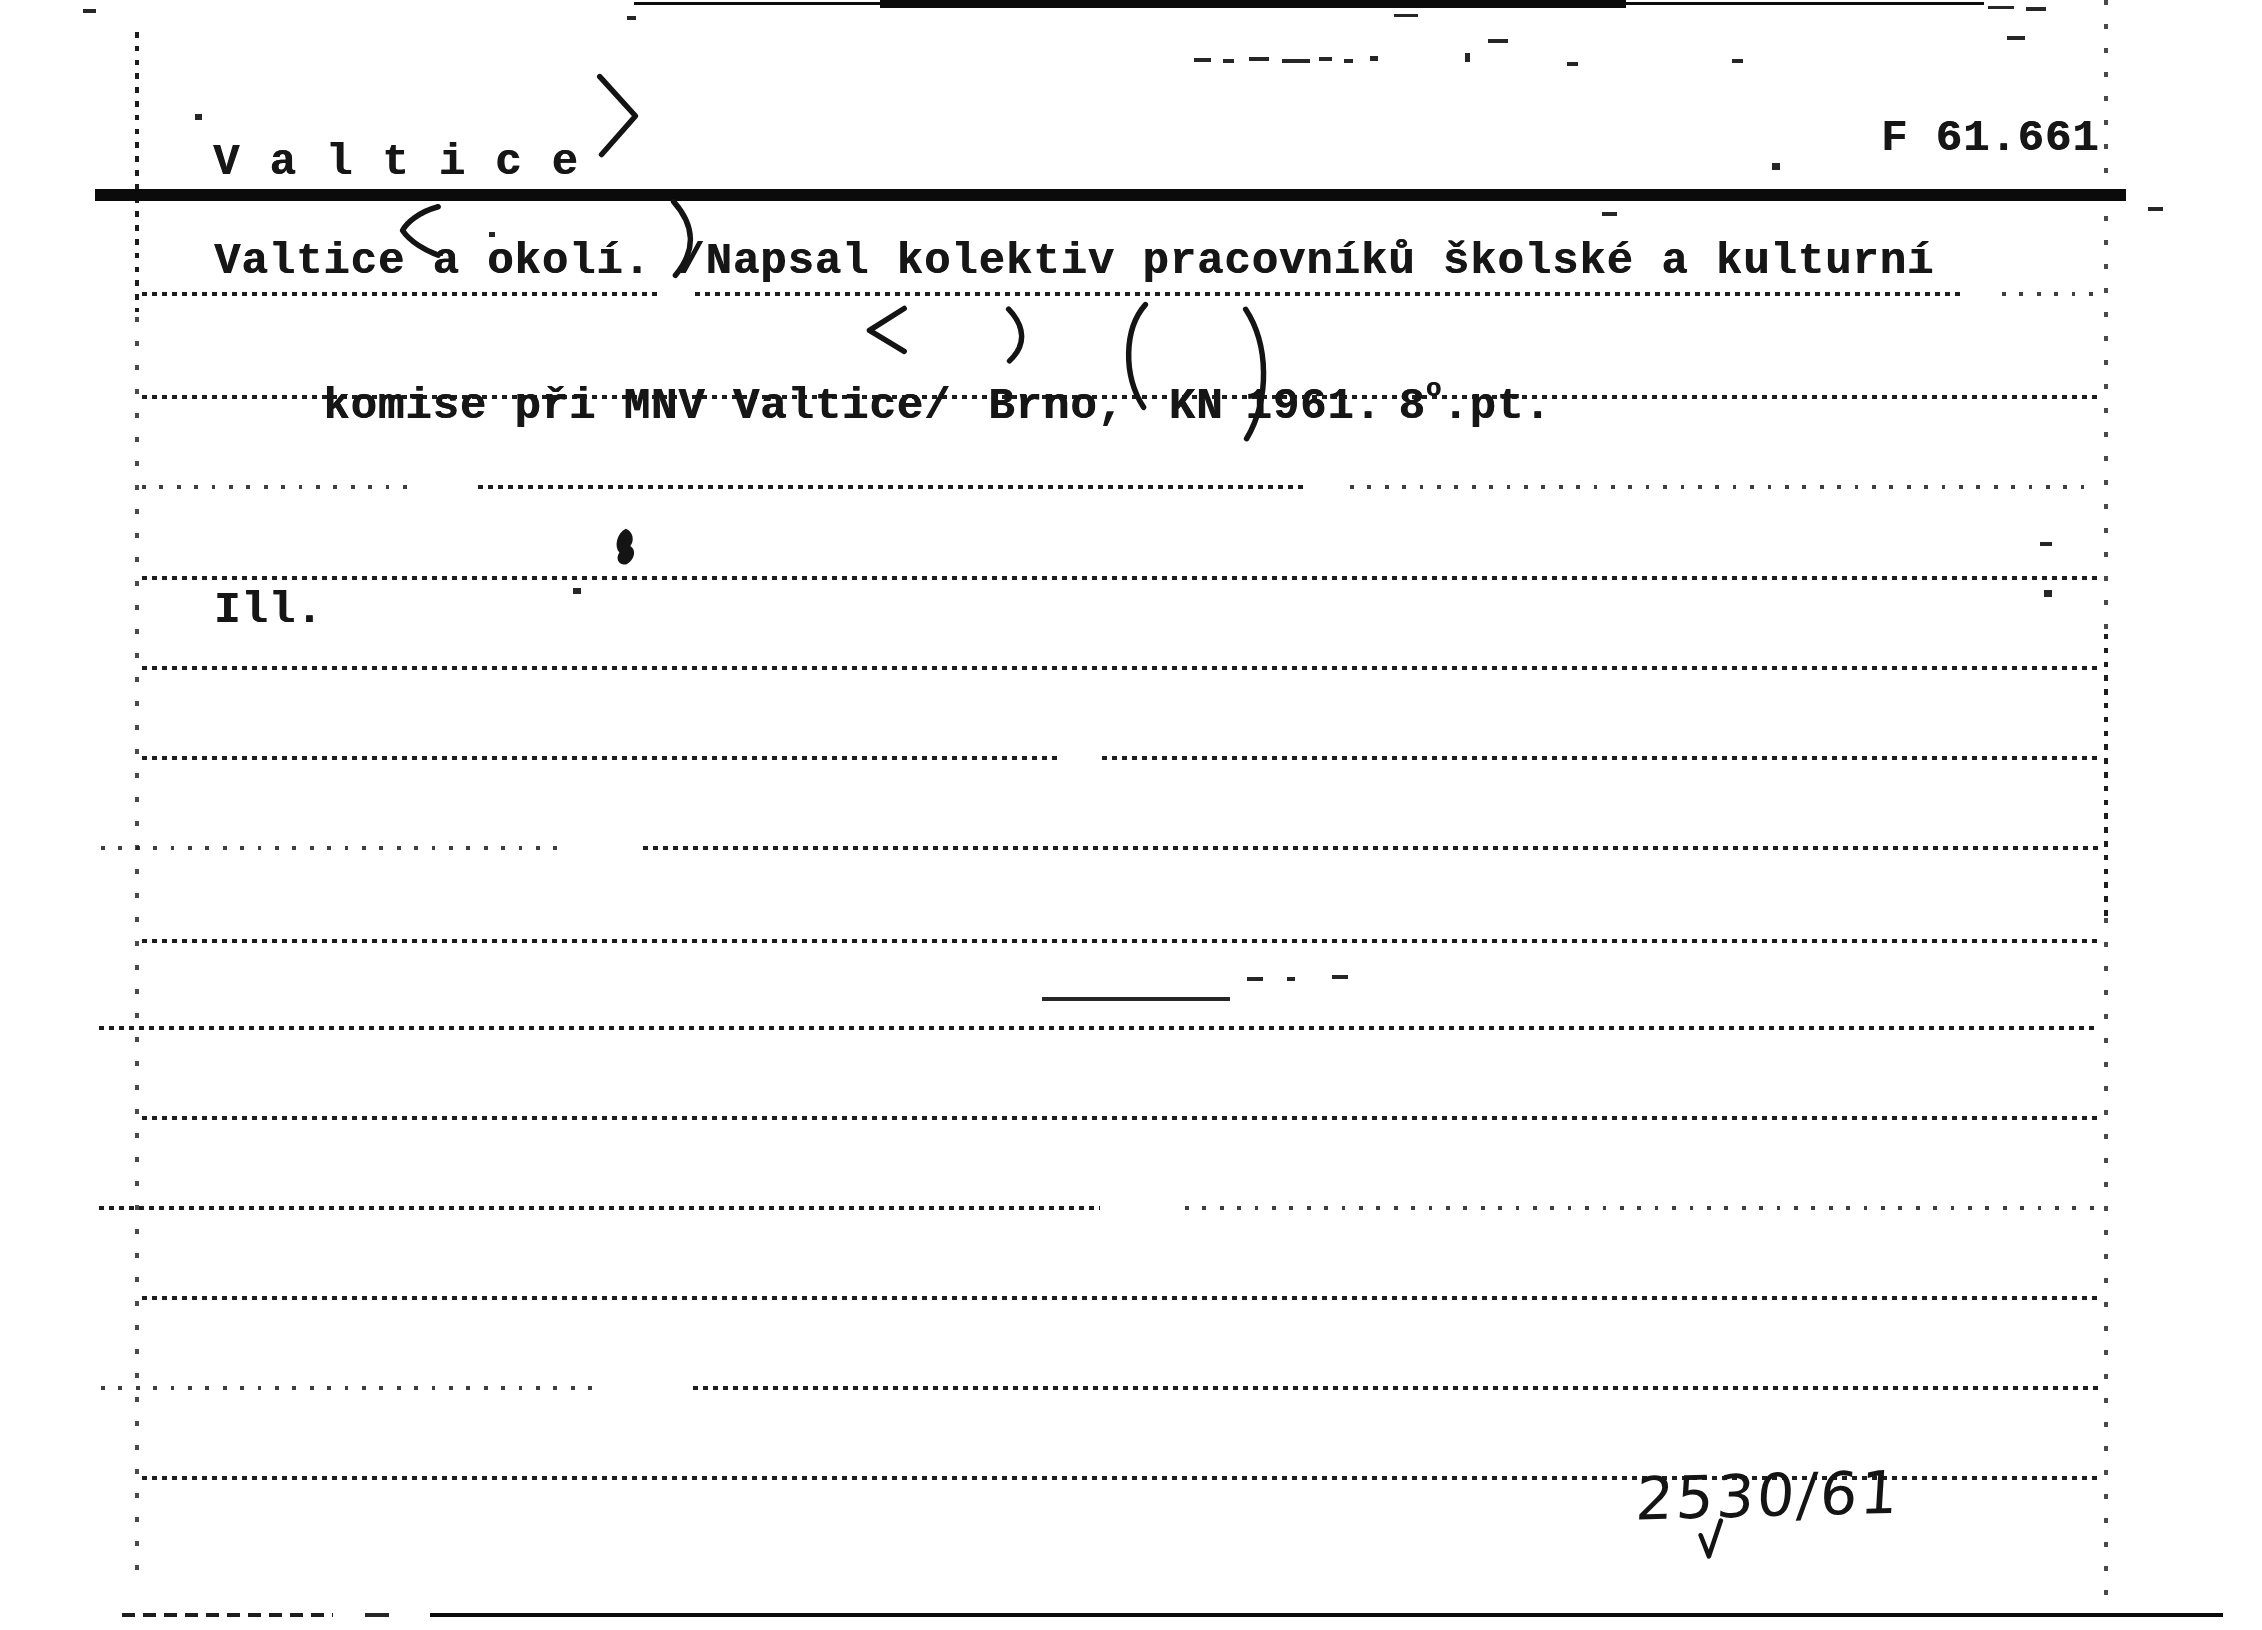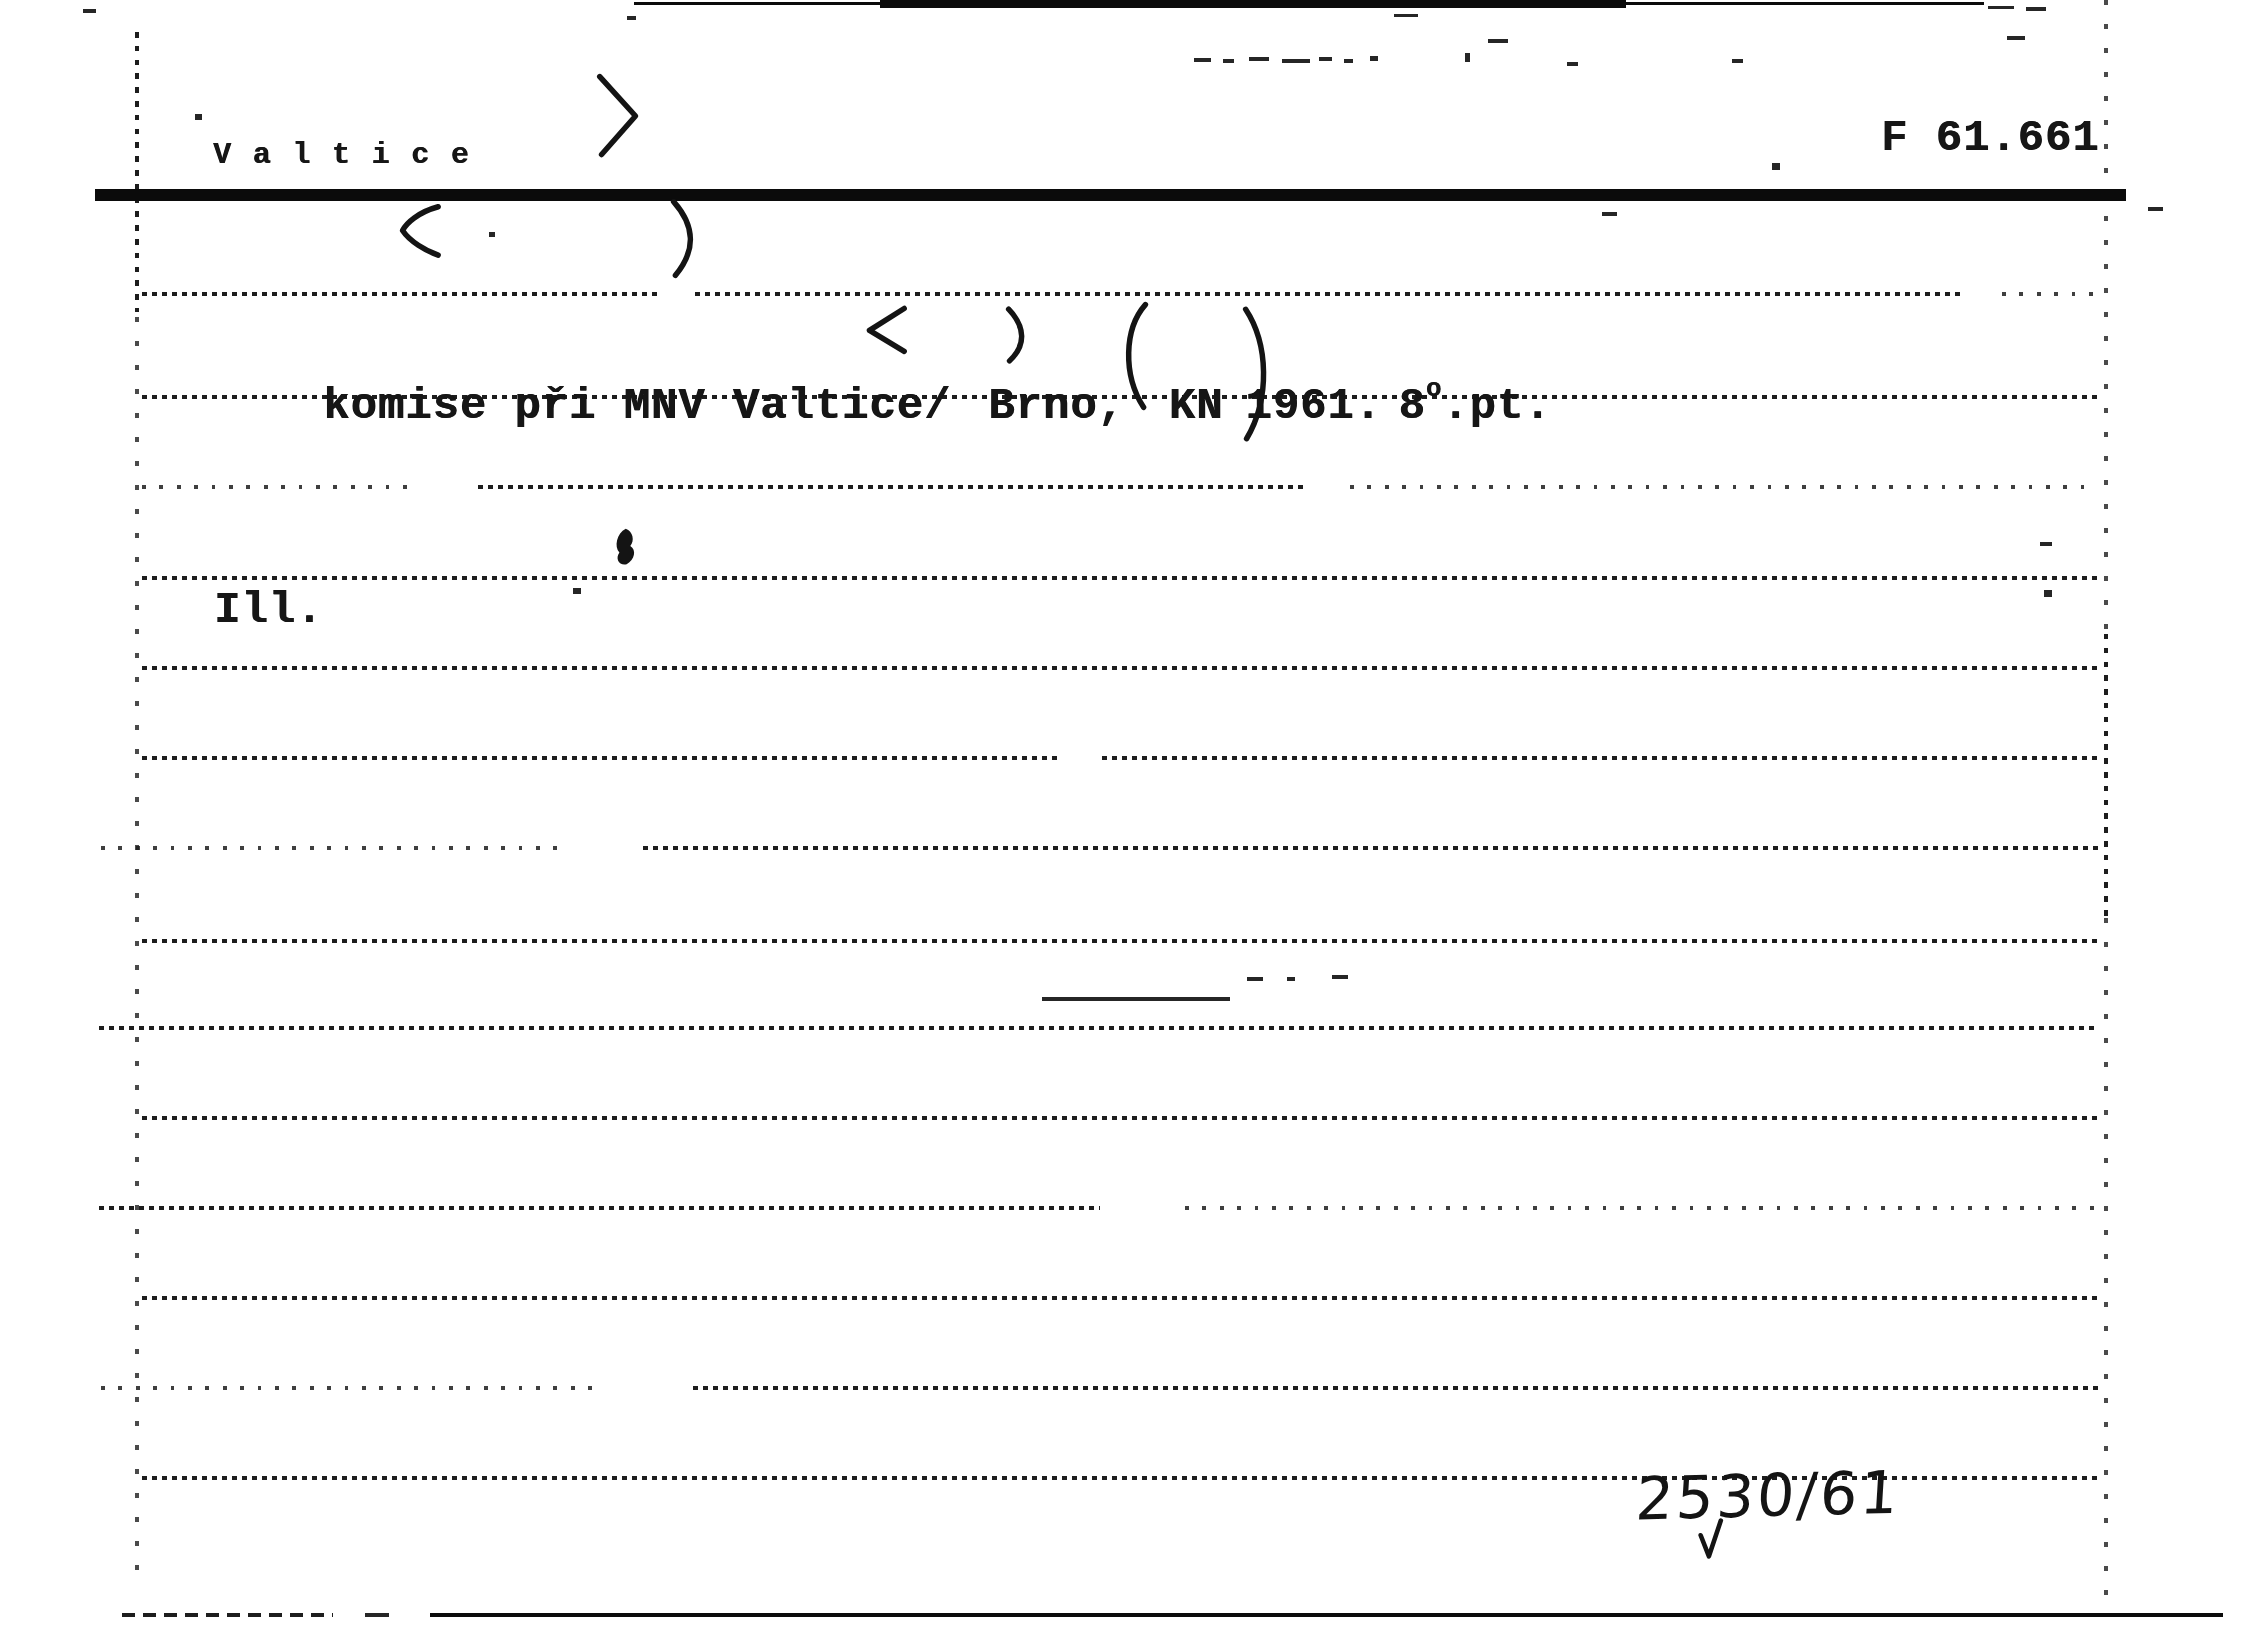--- a/index.html
+++ b/index.html
@@ -6,21 +6,21 @@
   #card {
     position:relative; width:2263px; height:1630px;
     background:#ffffff; overflow:hidden;
     font-family:"Liberation Mono", monospace; color:#161616;
   }
   .tw {
     position:absolute; font-weight:700; line-height:1;
     white-space:pre; z-index:3; color:#161616;
     text-shadow:0.6px 0 0 currentColor;
   }
-  .heading   { font-size:30px; letter-spacing:1.8px; }
+  .heading   { font-size:44px; letter-spacing:1.8px; }
   .catnum    { font-size:44px; letter-spacing:0.9px; }
   .bodyline  { font-size:44px; letter-spacing:0.9px; }
   .sup       { font-size:26px; position:relative; top:-22px; }
   .hand {
     position:absolute; z-index:3;
     font-family:"DejaVu Sans", sans-serif; font-weight:500;
     font-size:59px; letter-spacing:2.8px; color:#141414;
     transform:rotate(-1.5deg) skewX(-5deg); line-height:1;
   }
   .printfoot {
@@ -58,20 +58,21 @@
   <div class="vdots sparse" style="left:2104px;top:918px;height:684px;"></div>
 
   <div class="tw heading" style="left:213px;top:140px;">V a l t i c e</div>
   <div class="tw catnum" style="left:1881px;top:116px;">F 61.661</div>
   <svg class="mark" style="left:595px;top:72px;" width="48" height="88" viewBox="0 0 52 96">
       <path d="M5,5 L44,48 L7,90"></path>
     </svg>
 
   <div class="bar" style="left:95px;top:189px;width:2031px;height:12px;"></div>
 
+  <div class="tw bodyline" style="left:214px;top:239px;">Valtice a okolí. /Napsal kolektiv pracovníků školské a kulturní</div>
   <svg class="mark" style="left:398px;top:202px;" width="42" height="57" viewBox="0 0 46 62">
       <path d="M44,5 C22,11 9,23 5,31 C13,43 30,53 44,58"></path>
     </svg>
   <svg class="mark" style="left:669px;top:198px;" width="35" height="81" viewBox="0 0 38 88">
       <path d="M5,4 C28,30 30,56 7,84"></path>
     </svg>
 
   <div class="tw bodyline" style="left:214px;top:340px;">
     <span>komise při MNV Valtice/</span><span style="margin-left:37px;">Brno,</span><span style="margin-left:44px;">KN</span><span style="margin-left:22px;">1961.</span><span style="margin-left:16.5px;">8</span><span class="sup">o</span><span>.pt.</span>
   </div>

